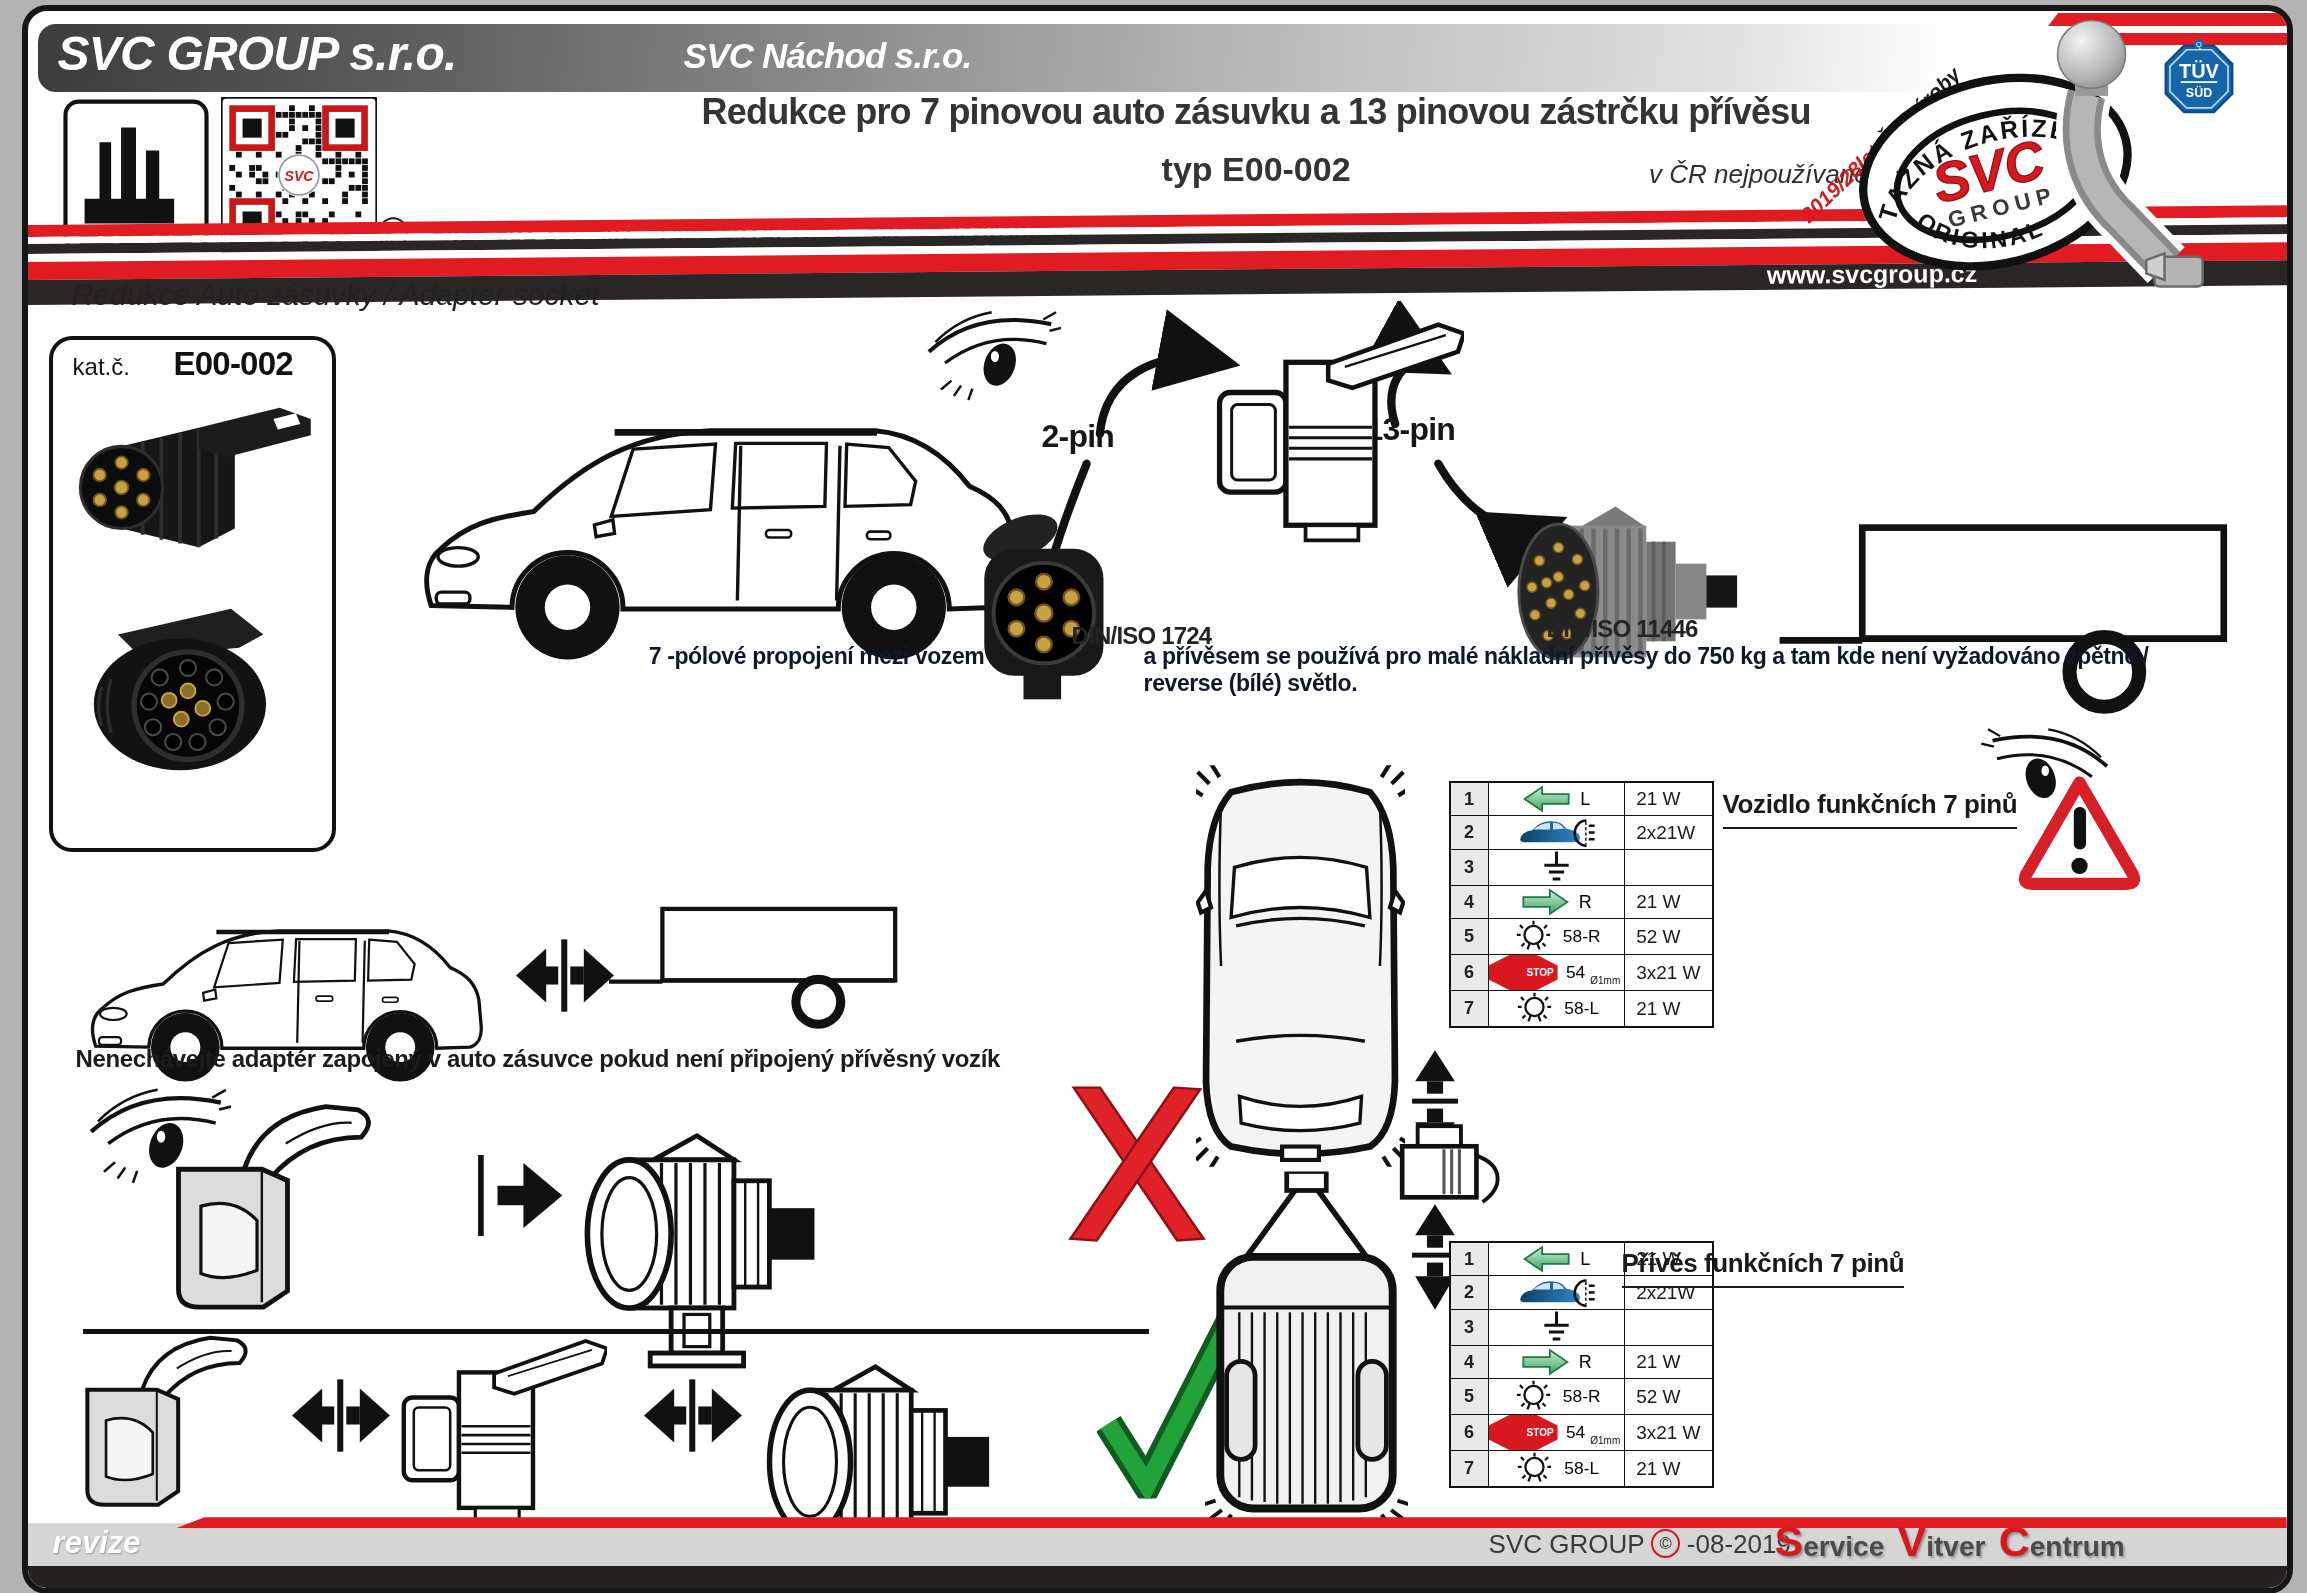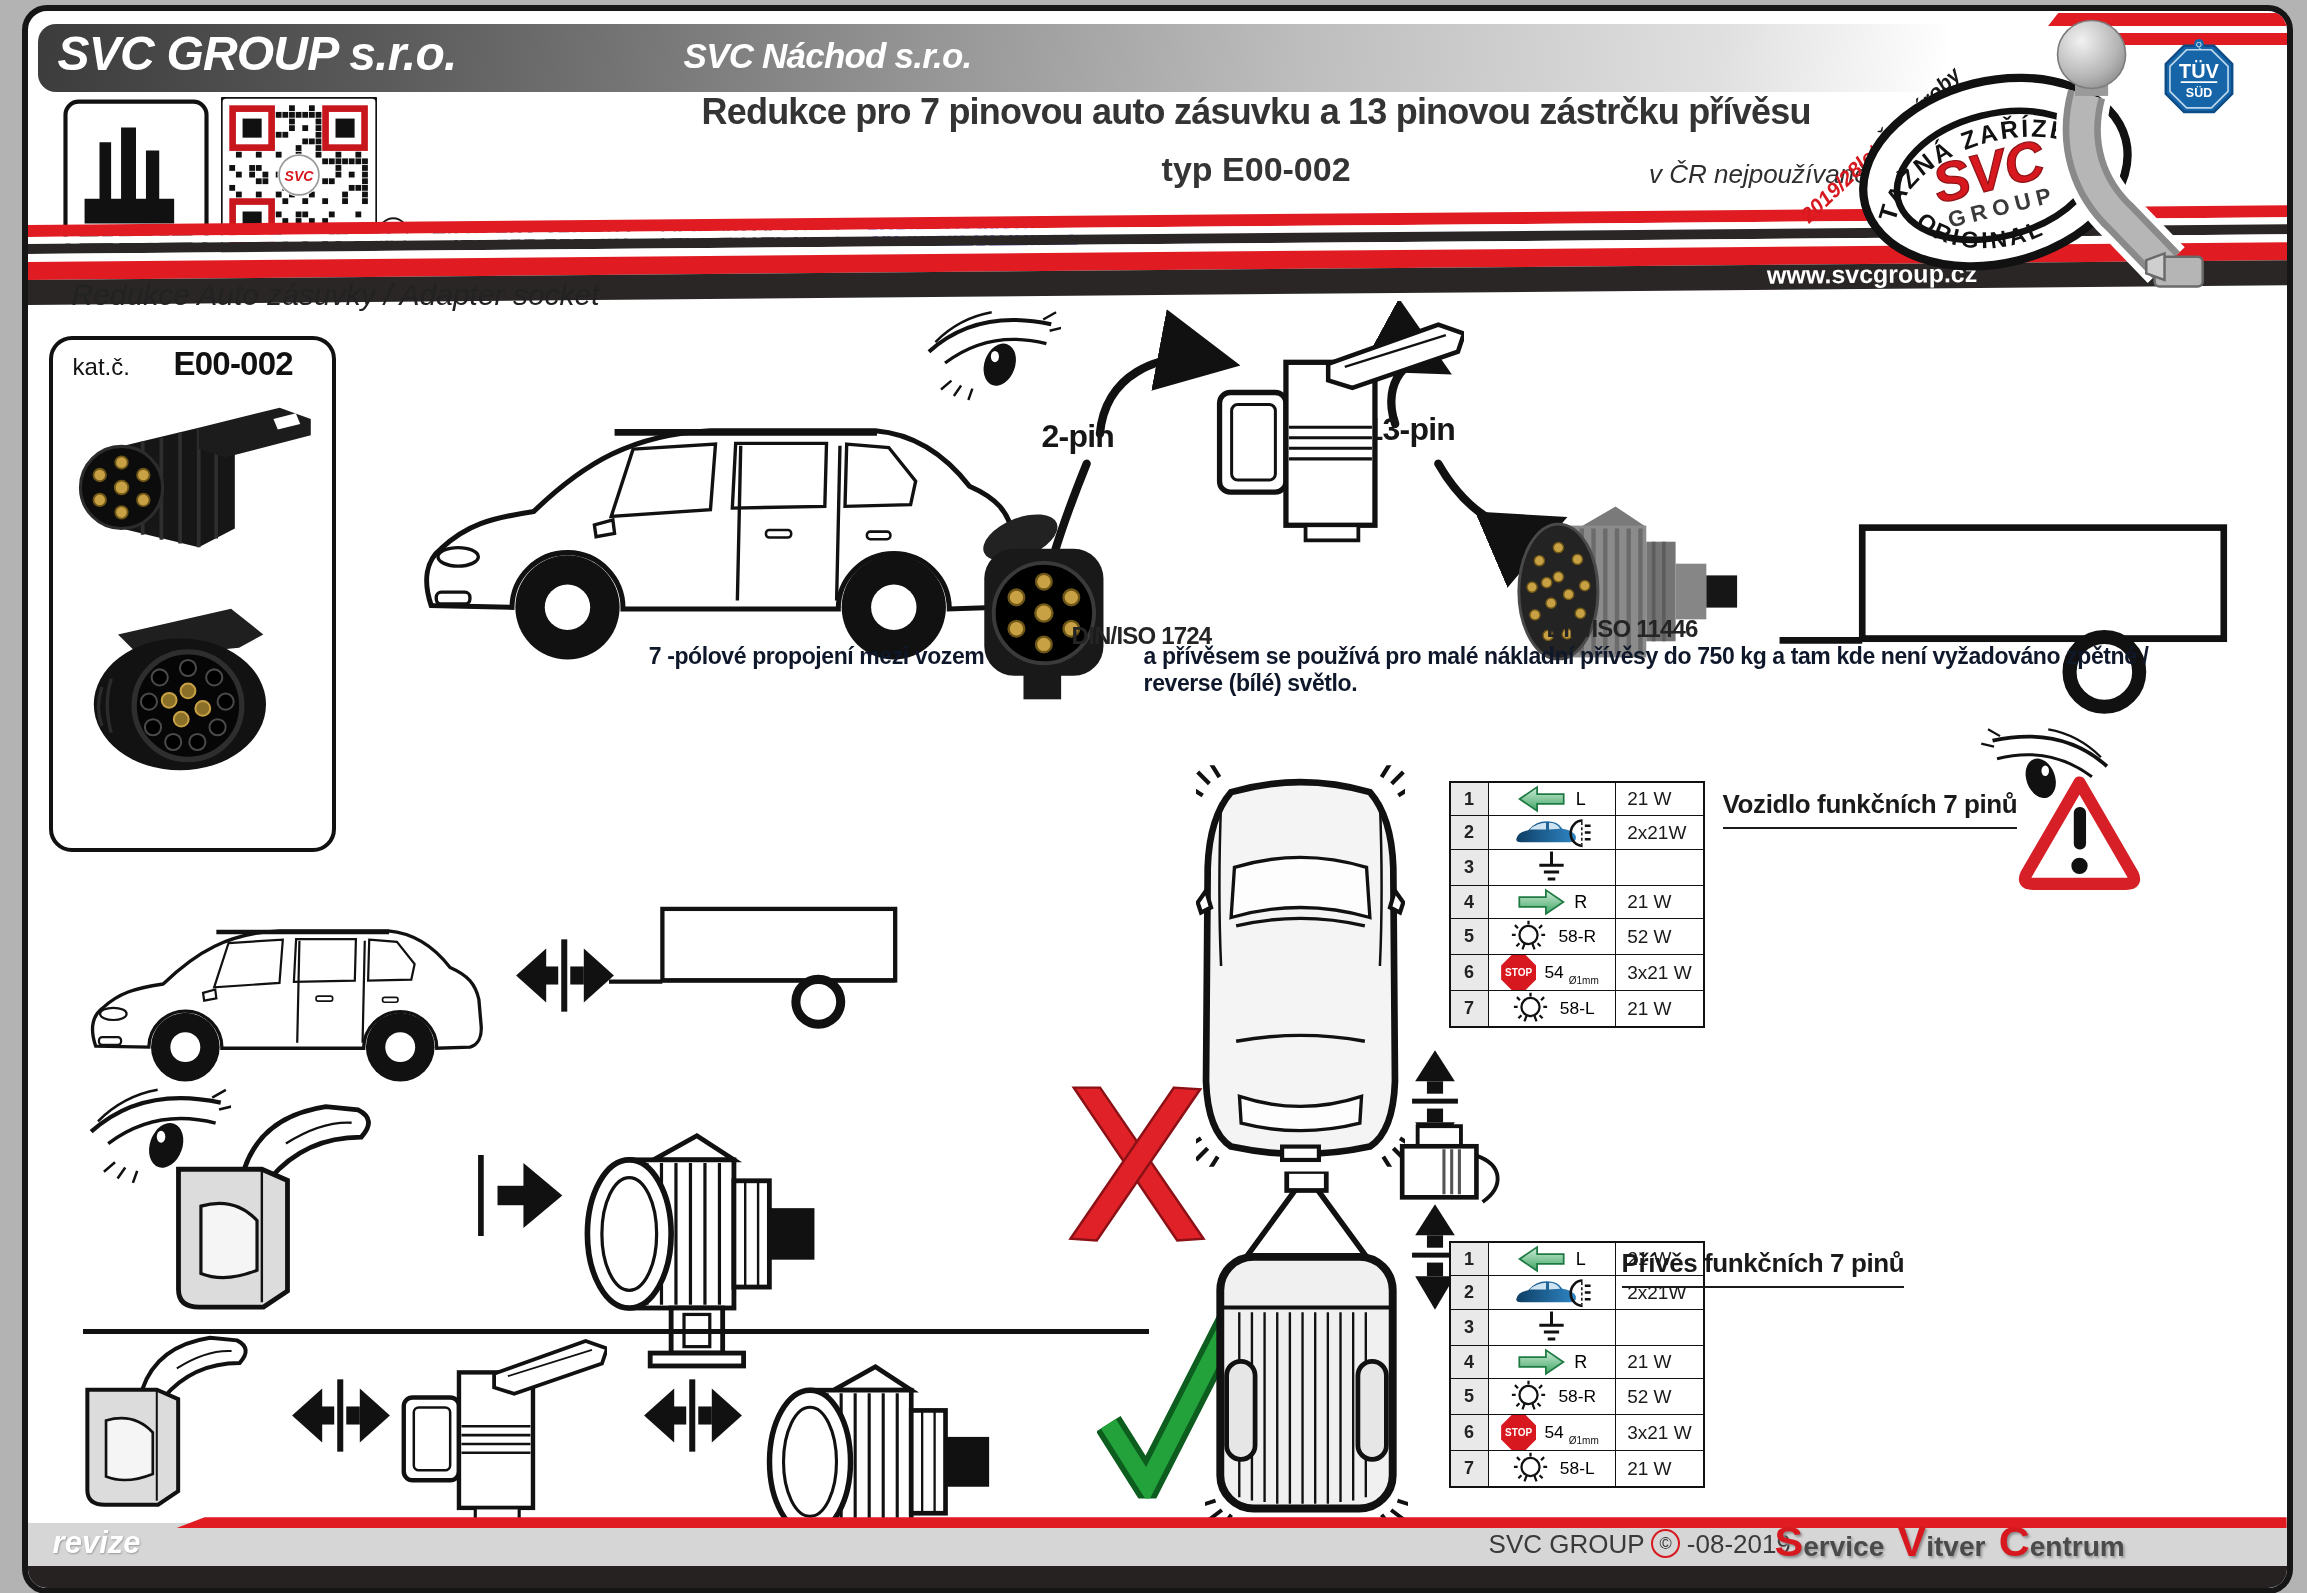--- a/index.html
+++ b/index.html
@@ -34,21 +34,21 @@
   .pinlbl{font-size:32px;font-weight:bold;color:#161616;letter-spacing:-0.8px;}
   .cap{font-size:23px;font-weight:bold;color:#0f172a;letter-spacing:-0.4px;}
   .warn-text{left:48px;top:1034px;font-size:24px;font-weight:bold;color:#1c1c1c;letter-spacing:-0.4px;}
   .tbl{border-collapse:collapse;border:2.5px solid #111;background:#fff;}
   .tbl td{border:1.7px solid #111;height:32px;padding:0;}
   .td-num{width:37px;background:#e9e9e9;text-align:center;font-size:18px;font-weight:bold;color:#222;}
   .td-ic{width:126px;}
   .td-w{width:76px;font-size:19px;color:#1a1a1a;padding-left:11.6px!important;}
   .ic-cell{display:flex;align-items:center;justify-content:center;gap:8.3px;height:100%;}
   .pin-sub{font-size:10px;color:#111;position:relative;top:8.3px;left:-3.3px;}
-  .stopoct{width:35px;height:35px;background:#d8181f;clip-path:polygon(30% 0,70% 0,100% 30%,100% 70%,70% 100%,30% 100%,0 70%,0 30%);color:#fff;font-weight:bold;font-size:10px;display:flex;align-items:center;justify-content:center;}
+  .stopoct{width:35px;height:35px;background:#d8181f;clip-path:polygon(30% 0,70% 0,100% 30%,100% 70%,70% 100%,30% 100%,0 70%,0 30%);color:#fff;font-weight:bold;font-size:10px;display:flex;align-items:center;justify-content:center;padding-left:34px;}
   .tbl-label{font-size:26px;font-weight:bold;color:#1a1a1a;border-bottom:2.5px solid #1a1a1a;padding-bottom:7px;letter-spacing:-0.4px;}
   .sep{left:55px;top:1318px;width:1066px;height:5px;background:#111;}
   .foot-gray{left:0;bottom:21.6px;width:2259px;height:43px;background:#d6d6d6;}
   .foot-red{left:149px;bottom:60px;width:2110px;height:10.8px;background:#e01b22;clip-path:polygon(28px 0,100% 0,100% 100%,0 100%);}
   .foot-black{left:0;bottom:0;width:2259px;height:21.6px;background:#262222;}
   .revize{left:25px;bottom:26.6px;font-size:31px;font-weight:bold;font-style:italic;color:#fff;text-shadow:0.8px 0.8px 1.7px #999;}
   .copy{left:1461px;bottom:28px;font-size:26px;color:#3a3a3a;display:flex;align-items:flex-start;gap:6.6px;}
   .copy .csym{width:25px;height:25px;border:2.5px solid #d8181f;border-radius:50%;display:inline-flex;align-items:center;justify-content:center;font-size:16.6px;color:#333;}
   .brand{left:1747px;bottom:21.6px;display:flex;align-items:baseline;}
   .brand .ini{font-size:43px;font-weight:bold;color:#d8181f;text-shadow:1.7px 1.7px 2.5px #8a8a8a;}
@@ -625,20 +625,21 @@
   <div class="abs" style="left:488px;top:928px">
     <svg width="98" height="73" viewBox="0 0 118 88">
         <use href="#hdouble" width="118" height="88"></use>
       </svg>
   </div>
   <div class="abs" style="left:581px;top:890px">
     <svg width="299" height="129" viewBox="0 0 360 155">
         <use href="#trailer-side" width="360" height="155"></use>
       </svg>
   </div>
+  <div class="abs warn-text">Nenechávejte adaptér zapojený v auto zásuvce pokud není připojený přívěsný vozík</div>
   <div class="abs" style="left:58px;top:1066px">
     <svg width="145" height="111" viewBox="0 0 175 134">
         <use href="#eye"></use>
       </svg>
   </div>
 
   <div class="abs" style="left:139px;top:1089px">
     <svg width="249" height="217" viewBox="0 0 300 262">
         <use href="#socket-open" width="300" height="262"></use>
       </svg>

